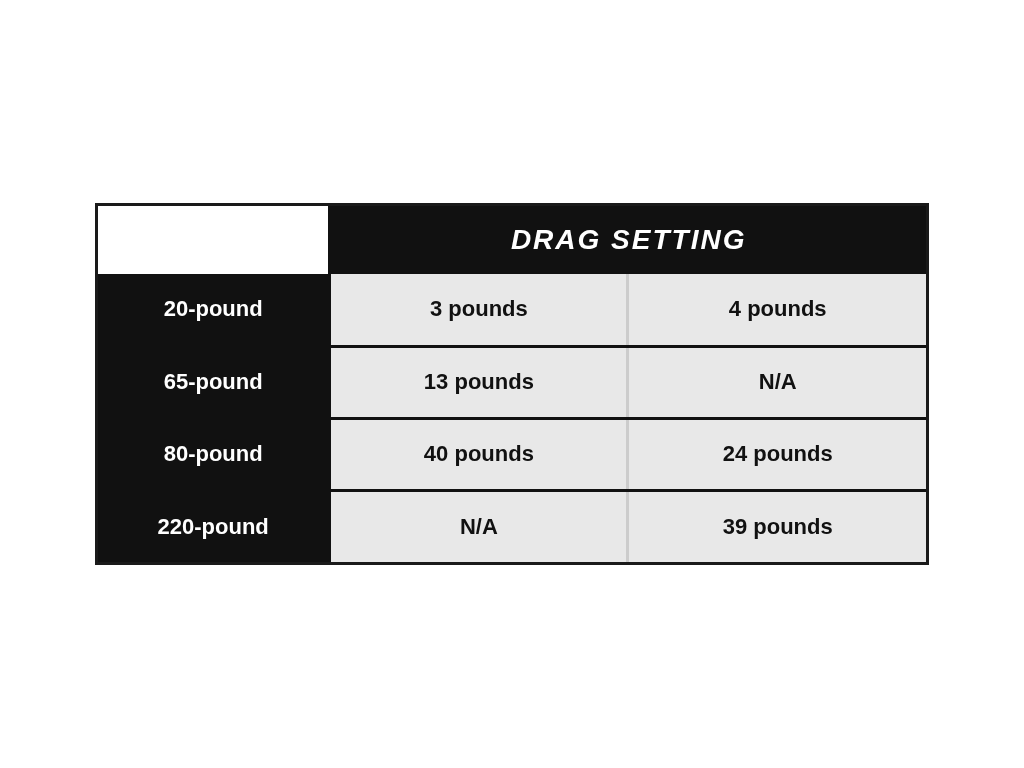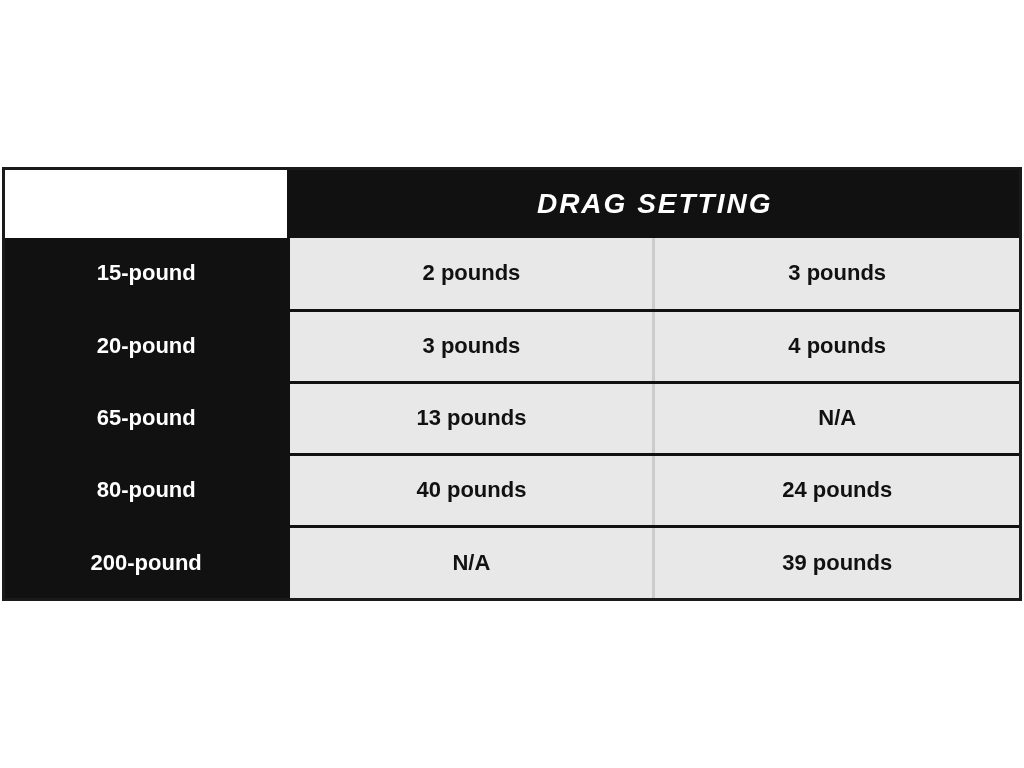--- a/index.html
+++ b/index.html
@@ -12,21 +12,21 @@
       background: #ffffff;
       display: flex;
       align-items: center;
       justify-content: center;
       min-height: 768px;
       width: 1024px;
       font-family: Arial, Helvetica, sans-serif;
     }
 
     .table-container {
-      width: 1020px;
+      width: 834px;
       border: 3px solid #1a1a1a;
       overflow: hidden;
     }
 
     table {
       width: 100%;
       border-collapse: collapse;
     }
 
     
@@ -121,40 +121,35 @@
 
 <div class="table-container">
   <table>
     <thead>
       <tr class="header-drag">
         <td class="empty-corner"></td>
         <td colspan="2">DRAG SETTING</td>
       </tr>
     </thead>
     <tbody id="table-body">
-    <tr class="data-row">
-          <td class="strength-cell">15-pound</td>
-          <td class="braid-cell">2 pounds</td>
-          <td class="mono-cell">3 pounds</td>
-        </tr>
         <tr class="data-row">
           <td class="strength-cell">20-pound</td>
           <td class="braid-cell">3 pounds</td>
           <td class="mono-cell">4 pounds</td>
         </tr>
         <tr class="data-row">
           <td class="strength-cell">65-pound</td>
           <td class="braid-cell">13 pounds</td>
           <td class="mono-cell">N/A</td>
         </tr>
         <tr class="data-row">
           <td class="strength-cell">80-pound</td>
           <td class="braid-cell">40 pounds</td>
           <td class="mono-cell">24 pounds</td>
         </tr>
         <tr class="data-row">
-          <td class="strength-cell">200-pound</td>
+          <td class="strength-cell">220-pound</td>
           <td class="braid-cell">N/A</td>
           <td class="mono-cell">39 pounds</td>
         </tr>
       </tbody>
   </table>
 </div>
 
 </body></html>

